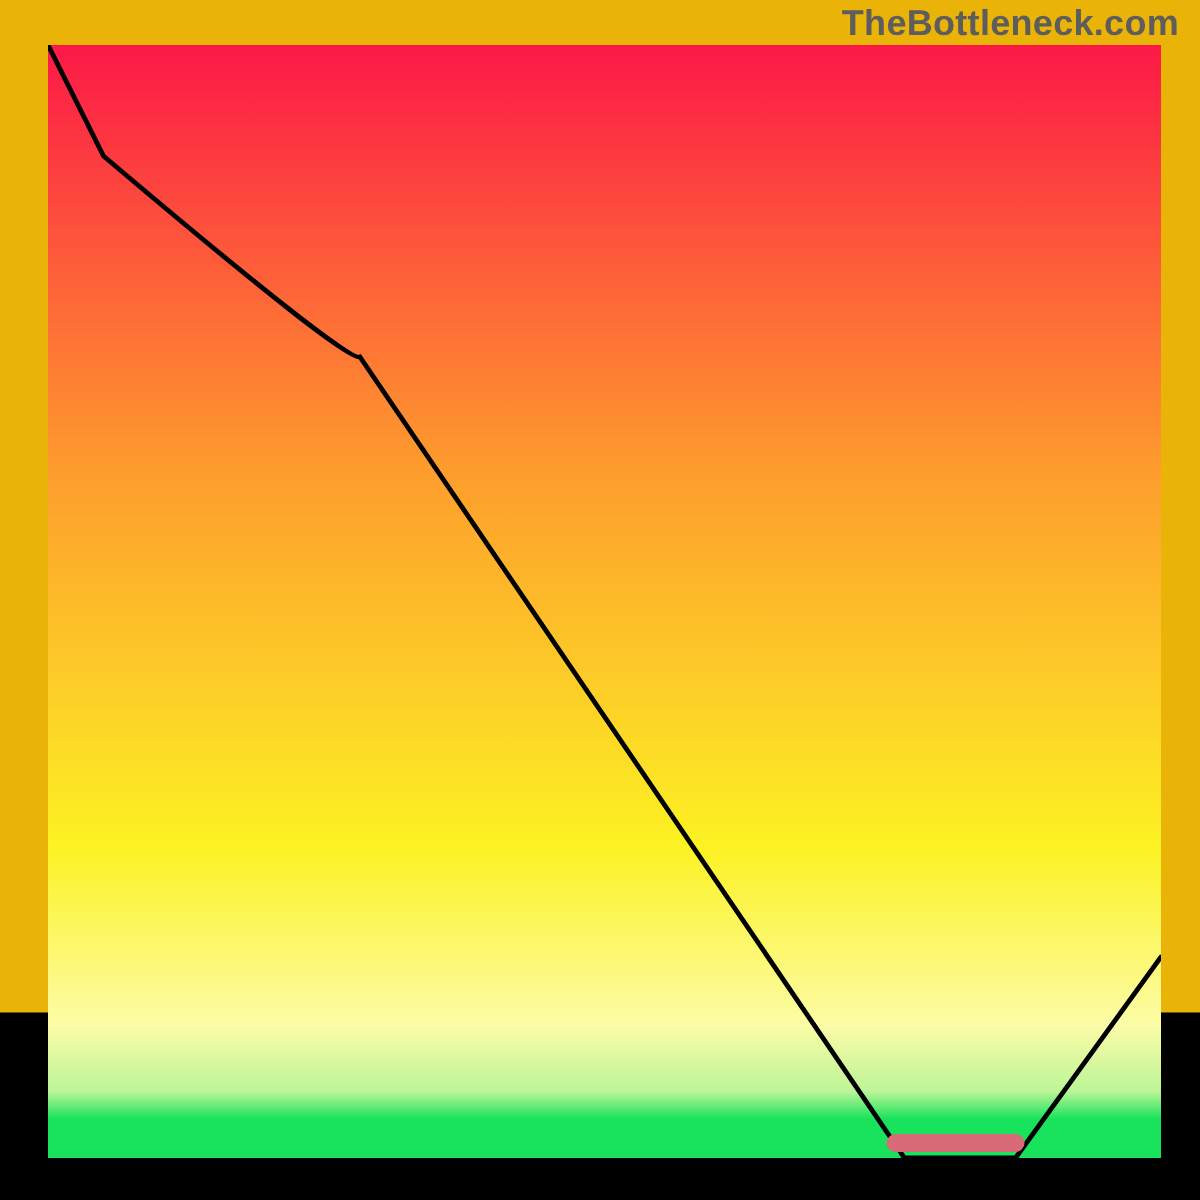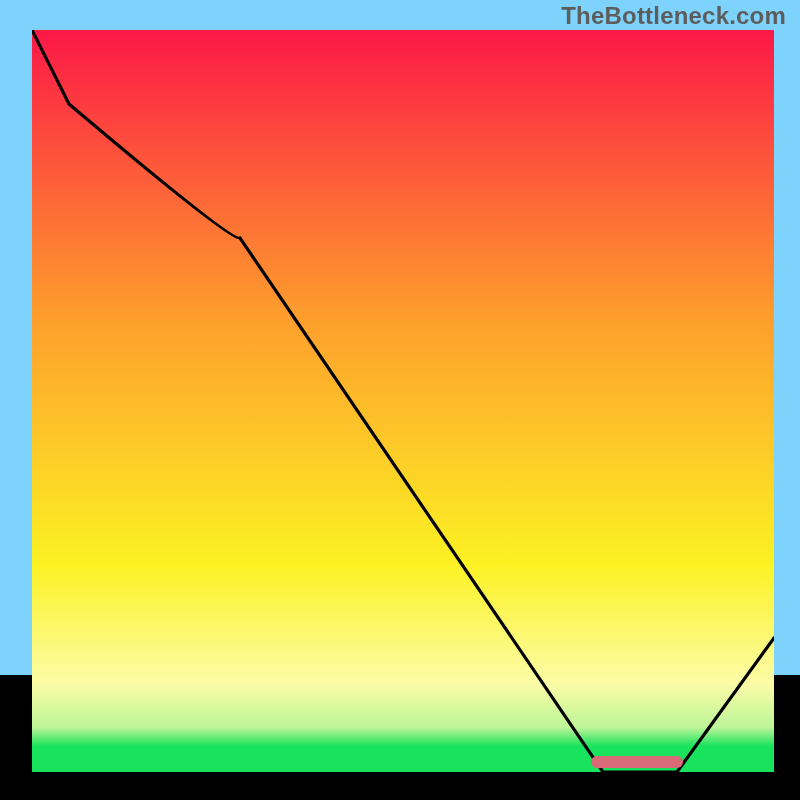--- a/index.html
+++ b/index.html
@@ -8,21 +8,21 @@
     width: 800px;
     height: 800px;
     background: #000;
     overflow: hidden;
     font-family: Arial, Helvetica, sans-serif;
   }
   .frame {
     position: relative;
     width: 800px;
     height: 675px;
-    background: #7dd3fc;
+    background: #eab308;
   }
   .watermark {
     position: absolute;
     top: 2px;
     right: 14px;
     color: #5d5d5d;
     font-size: 24px;
     font-weight: 600;
     letter-spacing: 0.2px;
     z-index: 50;

